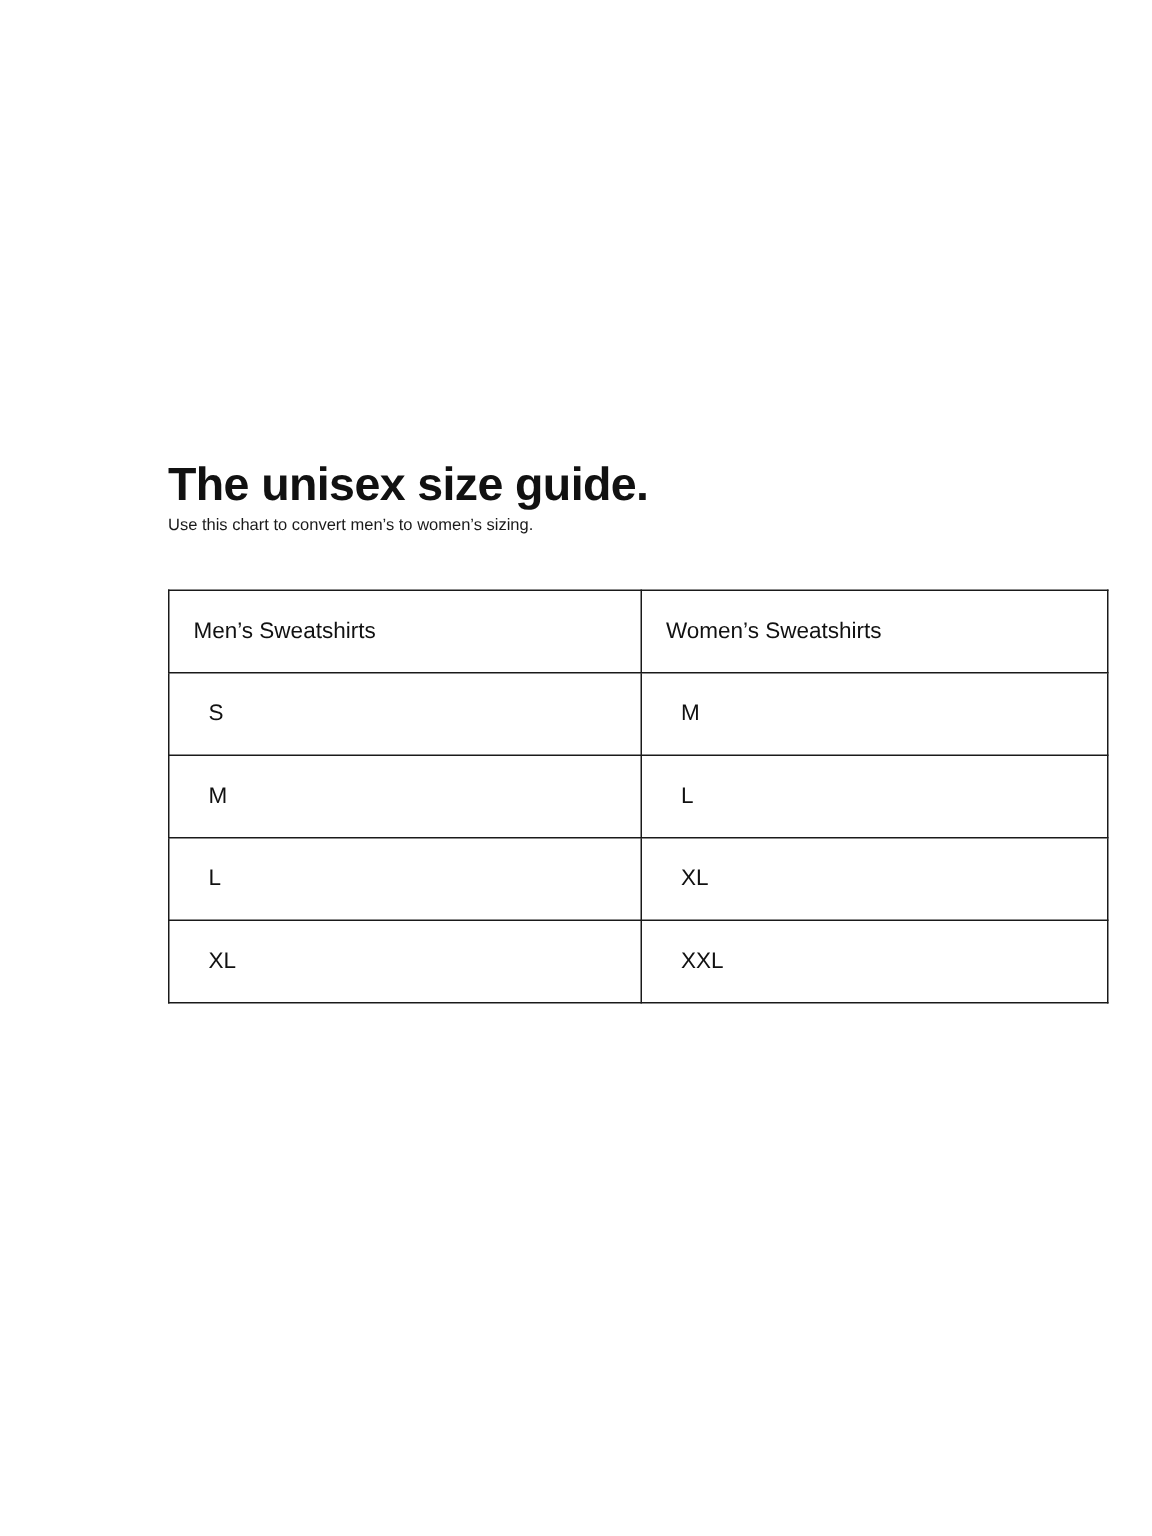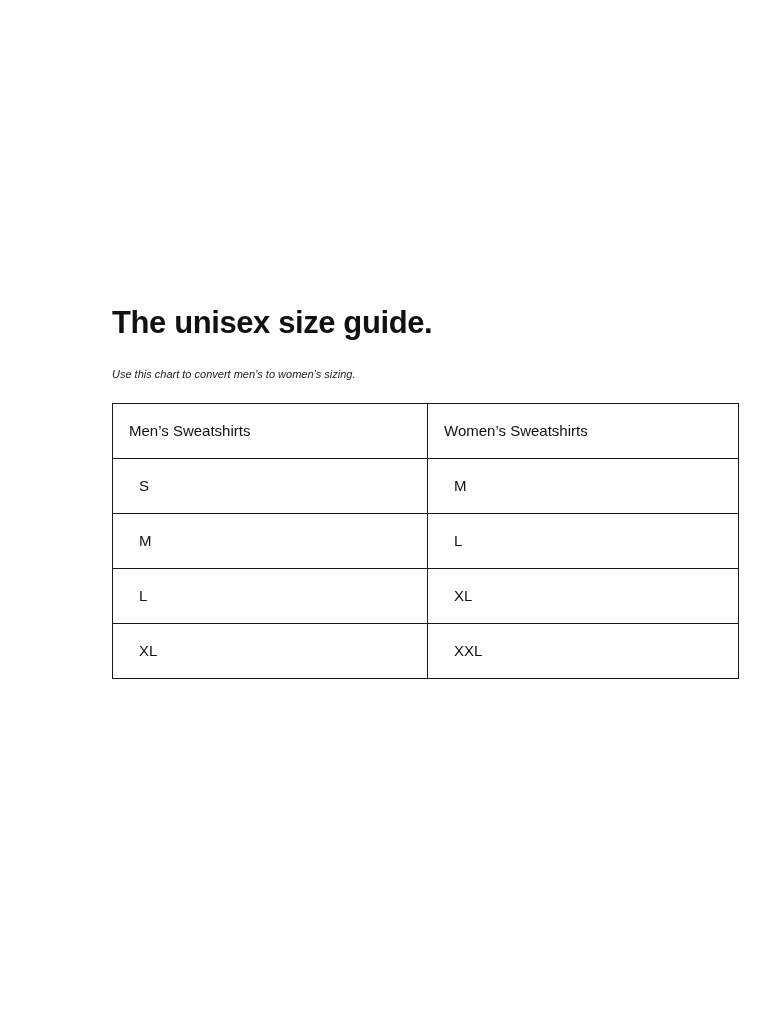--- a/index.html
+++ b/index.html
@@ -21,31 +21,30 @@
     left: 112px;
     top: 305px;
     width: 544px;
   }
 
   .page-title {
     font-size: 31px;
     font-weight: 700;
     letter-spacing: -0.4px;
     line-height: 1.15;
-    margin: 0 0 26px 0;
+    margin: 0 0 2px 0;
     color: #111111;
   }
 
   .page-subtitle {
     font-size: 11px;
     font-weight: 400;
     line-height: 1.3;
-    margin: 0 0 22px 0;
+    margin: 0 0 36px 0;
     color: #1a1a1a;
-    font-style: italic;
   }
 
   table.size-table {
     border-collapse: collapse;
     width: 540px;
     table-layout: fixed;
   }
 
   table.size-table td {
     border: 1px solid #1a1a1a;

